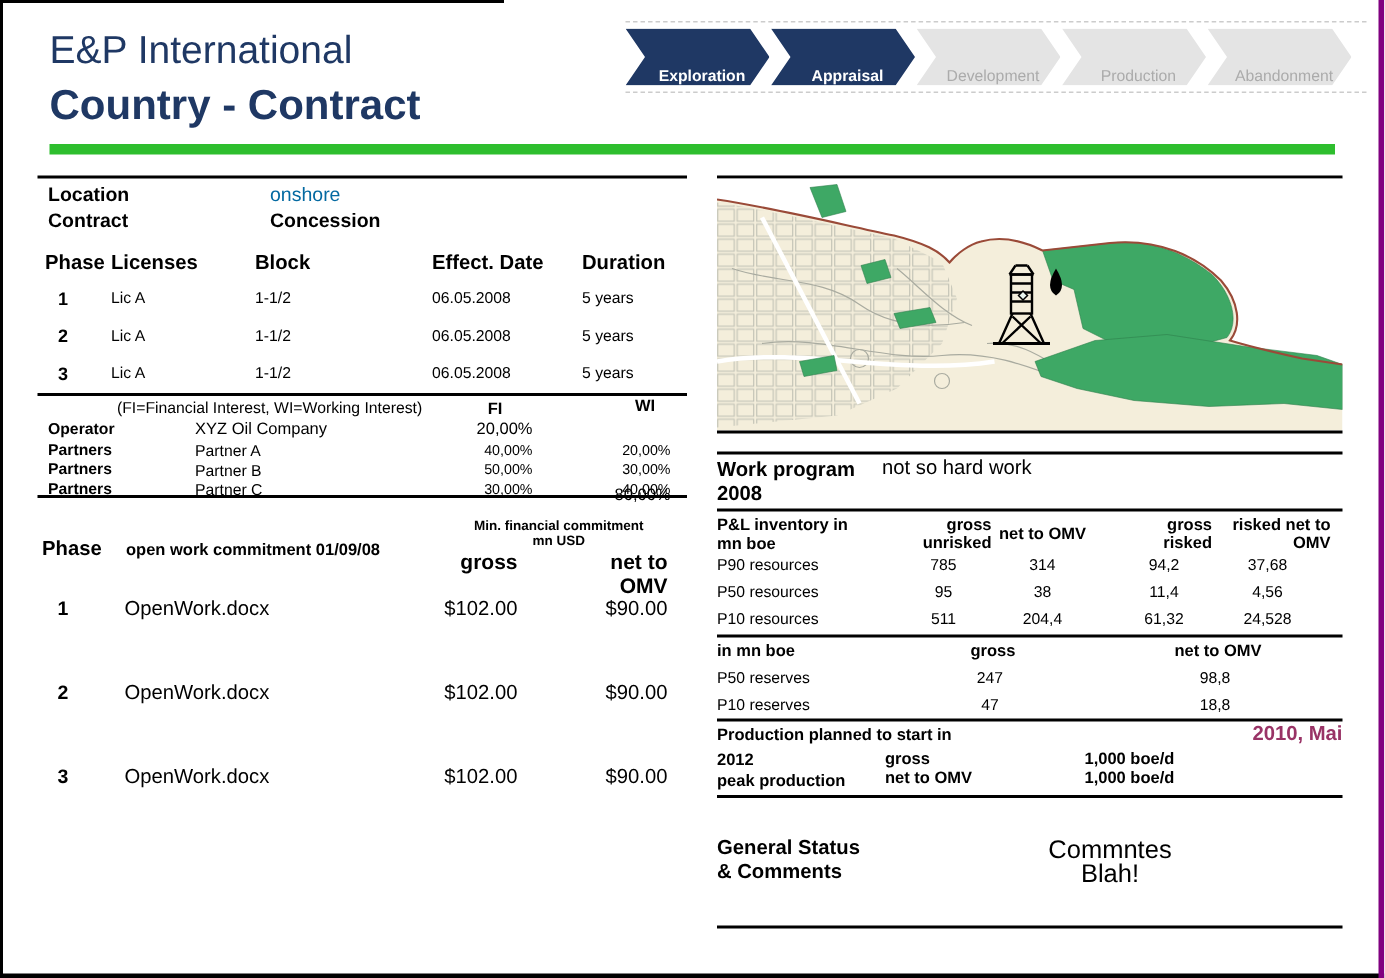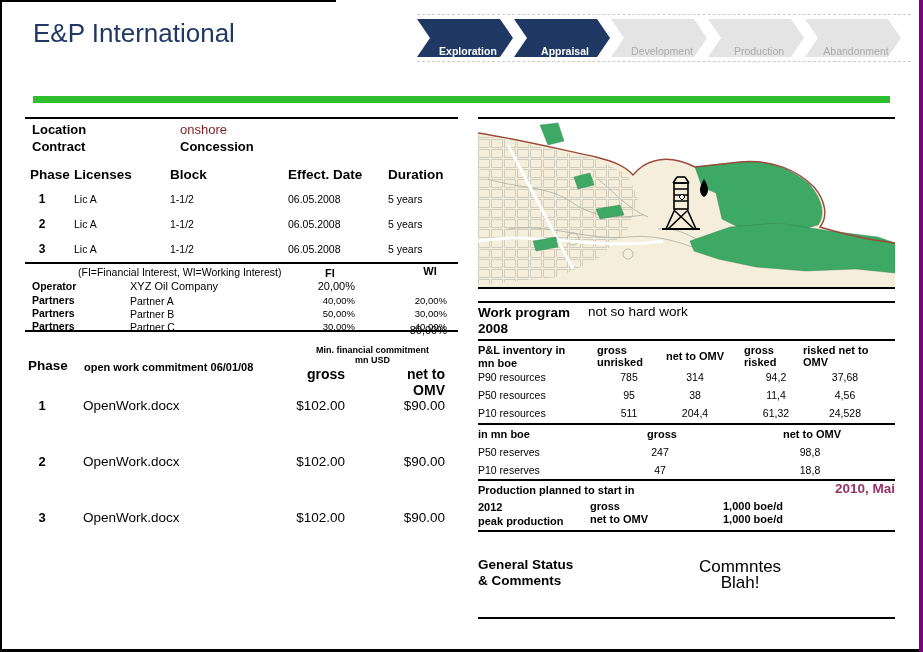--- a/index.html
+++ b/index.html
@@ -17,35 +17,36 @@
   .chevron{width:96px;height:38px;margin-right:1px;flex:none;display:flex;align-items:flex-end;justify-content:center;
            padding-left:6px;box-sizing:border-box;font-size:10.5px;
            clip-path:polygon(0 0,83px 0,96px 50%,83px 100%,0 100%,13px 50%);}
   .chevron.active{background:#1F3864;color:#fff;font-weight:bold;}
   .chevron.inactive{background:#E4E4E4;color:#ABABAB;}
   
   .b{font-weight:bold;}
   .f9{font-size:9px;}.f95{font-size:9.5px;}.f10{font-size:10.5px;}.f11{font-size:11px;}
   .f12{font-size:12px;}.f125{font-size:17px;}.f13{font-size:13px;}.f135{font-size:13.5px;}.f14{font-size:14px;}
   .right{text-align:right;}.center{text-align:center;}
-  .green-text{color:#7f1d1d;text-align:right;}
+  .green-text{color:#0369a1;text-align:right;}
   .magenta{color:#993366;}
-  .colbox{position:absolute;display:flex;align-items:center;justify-content:center;text-align:left;}
+  .colbox{position:absolute;display:flex;align-items:center;justify-content:center;text-align:right;}
   
   .border-left{position:absolute;left:0;top:0;width:2px;height:652px;background:#000;}
   .border-top{position:absolute;left:0;top:0;width:336px;height:2px;background:#000;}
   .border-bottom{position:absolute;left:0;top:649px;width:923px;height:3px;background:#000;}
   .border-right{position:absolute;left:919px;top:0;width:4px;height:652px;background:#800080;}
 </style>
 </head>
 <body>
 
 <div class="page">
 
   <div class="company">E&amp;P International</div>
+  <div class="page-title">Country - Contract</div>
   <div class="green-bar"></div>
 
   <div class="chevrons">
     <div class="chevron active">
         <span>Exploration</span>
       </div>
     <div class="chevron active">
         <span>Appraisal</span>
       </div>
     <div class="chevron inactive">
@@ -121,21 +122,21 @@
     <span class="abs b f10" style="left:32px;top:320px;">Partners</span>
     <span class="abs f10" style="left:130px;top:321px;">Partner C</span>
     <span class="abs f95 right" style="left:285px;top:321px;width:70px;">30,00%</span>
     <span class="abs f95 right" style="left:385px;top:321px;width:62px;">40,00%</span>
   </div>
   <div class="hline" style="left:25px;top:330px;width:433px;"></div>
 
   <div class="abs b f9 center" style="left:290px;top:345px;width:165px;">Min. financial commitment</div>
   <div class="abs b f9 center" style="left:290px;top:355px;width:165px;">mn USD</div>
   <div class="abs b f135" style="left:28px;top:358px;">Phase</div>
-  <div class="abs b f11" style="left:84px;top:361px;">open work commitment 06/01/08</div>
+  <div class="abs b f11" style="left:84px;top:361px;">open work commitment 01/09/08</div>
   <div class="abs b f14 right" style="left:275px;top:366px;width:70px;">gross</div>
   <div class="abs b f14 right" style="left:375px;top:366px;width:70px;">net to OMV</div>
 
   <div>
     <span class="abs b f13 center" style="left:30px;top:398px;width:24px;">1</span>
     <span class="abs f135" style="left:83px;top:398px;">OpenWork.docx</span>
     <span class="abs f135 right" style="left:270px;top:398px;width:75px;">$102.00</span>
     <span class="abs f135 right" style="left:370px;top:398px;width:75px;">$90.00</span>
   </div>
   <div>

